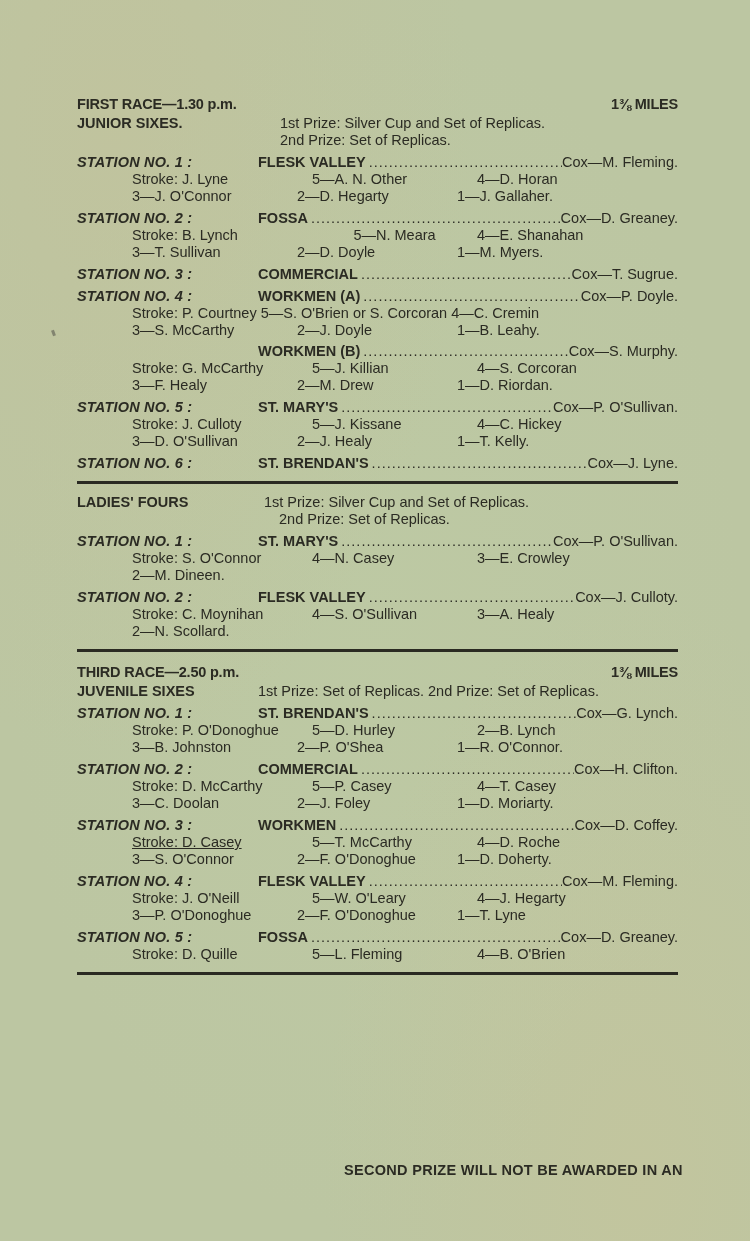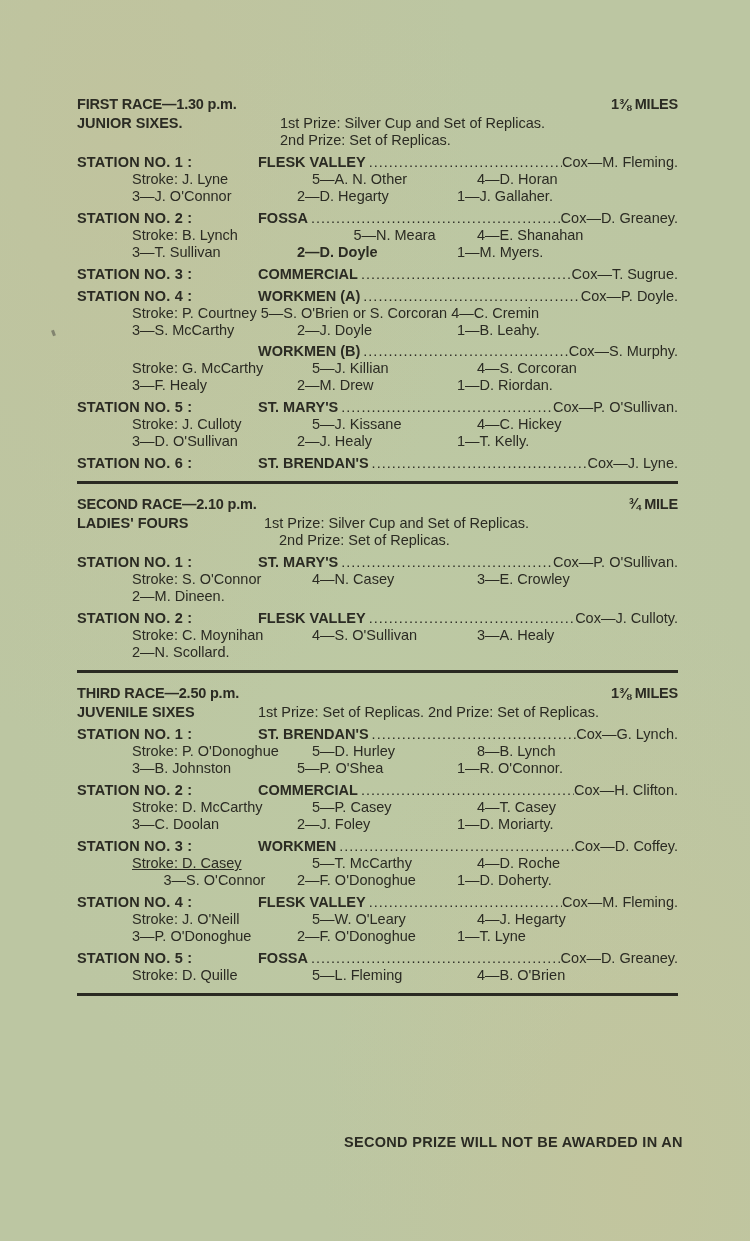--- a/index.html
+++ b/index.html
@@ -16,29 +16,29 @@
   }
   .page { position:absolute; left:77px; top:86px; width:601px;margin-top:8px; }
   .race { position:relative; }
   .race-head { display:flex; justify-content:space-between; font-weight:bold; font-size:14.5px; height:20px; line-height:20px; letter-spacing:-0.2px; }
   .race-sub { display:flex; font-size:14.5px; line-height:17px; margin-top:1px;gap:11px; }
   .race-sub .cls { font-weight:bold; white-space:nowrap; }
   .race-sub .prizes { white-space:nowrap; }
   .prize2 { display:block; }
   .station { margin-top:5px; }
   .st-line { display:flex; font-size:14.5px; line-height:17px; white-space:nowrap; }
-  .st-no { font-weight:bold; width:181px; flex:none; letter-spacing:0.2px; }
+  .st-no { font-weight:bold; width:181px; flex:none; letter-spacing:0.2px;font-style:italic; }
   .st-team { font-weight:bold; flex:none; }
   .st-dots { flex:1; overflow:hidden; padding:0 3px; letter-spacing:1px; }
   .st-cox { flex:none; }
   .crew { padding-left:55px; font-size:14.5px; line-height:17px; }
   .crew-row { display:flex; white-space:nowrap; }
   .crew-row span { display:inline-block; }
   .rule { height:0; border-top:3px solid #2a2a22; margin:9px 0 10px 0; }
-  .footer-note { position:absolute; left:344px; top:1134px; font-weight:bold; font-size:14.5px; white-space:nowrap; letter-spacing:0.3px; }
+  .footer-note { position:absolute; left:344px; top:1162px; font-weight:bold; font-size:14.5px; white-space:nowrap; letter-spacing:0.3px; }
   .tick { position:absolute; left:52px; top:330px; width:3px; height:6px; background:#5a5a50; transform:rotate(-20deg); opacity:.6;}
 </style>
 </head>
 <body>
 
 <div class="tick"></div>
 
 <div class="page" id="page">
     <div class="race">
       <div class="race-head">
@@ -77,21 +77,21 @@
           <span class="st-cox">Cox—D.  Greaney.</span>
         </div>
         <div class="crew">
           <div class="crew-row">
             <span style="width: 180px;">Stroke: B. Lynch</span>
             <span style="width: 165px; text-align: center;">5—N. Meara</span>
             <span>4—E. Shanahan</span>
           </div>
           <div class="crew-row">
             <span style="width: 165px;">3—T. Sullivan</span>
-            <span style="width: 160px; font-weight: bold;">2—D. Doyle</span>
+            <span style="width: 160px;">2—D. Doyle</span>
             <span>1—M. Myers.</span>
           </div>
         </div>
       </div>
       <div class="station">
         <div class="st-line">
           <span class="st-no">STATION NO. 3 :</span>
           <span class="st-team">COMMERCIAL</span>
           <span class="st-dots">................................................................................</span>
           <span class="st-cox">Cox—T. Sugrue.</span>
@@ -161,24 +161,20 @@
         <div class="st-line">
           <span class="st-no">STATION NO. 6 :</span>
           <span class="st-team">ST. BRENDAN'S</span>
           <span class="st-dots">................................................................................</span>
           <span class="st-cox">Cox—J. Lyne.</span>
         </div>
       </div>
       <div class="rule"></div>
     </div>
     <div class="race">
-      <div class="race-head">
-        <span>SECOND RACE—2.10 p.m.</span>
-        <span>¾ MILE</span>
-      </div>
       <div class="race-sub">
         <span class="cls" style="width: 176px;">LADIES'  FOURS</span>
         <span class="prizes"><span class="prize1">1st Prize: Silver Cup and Set of Replicas.</span><span class="prize2" style="padding-left: 15px;">2nd Prize:  Set of Replicas.</span></span>
       </div>
       <div class="station">
         <div class="st-line">
           <span class="st-no">STATION  NO. 1 :</span>
           <span class="st-team">ST. MARY'S</span>
           <span class="st-dots">................................................................................</span>
           <span class="st-cox">Cox—P. O'Sullivan.</span>
@@ -227,25 +223,25 @@
         <div class="st-line">
           <span class="st-no">STATION  NO. 1 :</span>
           <span class="st-team">ST.  BRENDAN'S</span>
           <span class="st-dots">................................................................................</span>
           <span class="st-cox">Cox—G.  Lynch.</span>
         </div>
         <div class="crew">
           <div class="crew-row">
             <span style="width: 180px;">Stroke: P. O'Donoghue</span>
             <span style="width: 165px;">5—D. Hurley</span>
-            <span>8—B. Lynch</span>
+            <span>2—B. Lynch</span>
           </div>
           <div class="crew-row">
             <span style="width: 165px;">3—B. Johnston</span>
-            <span style="width: 160px;">5—P. O'Shea</span>
+            <span style="width: 160px;">2—P. O'Shea</span>
             <span>1—R. O'Connor.</span>
           </div>
         </div>
       </div>
       <div class="station">
         <div class="st-line">
           <span class="st-no">STATION  NO. 2 :</span>
           <span class="st-team">COMMERCIAL</span>
           <span class="st-dots">................................................................................</span>
           <span class="st-cox">Cox—H.  Clifton.</span>
@@ -270,21 +266,21 @@
           <span class="st-dots">................................................................................</span>
           <span class="st-cox">Cox—D. Coffey.</span>
         </div>
         <div class="crew">
           <div class="crew-row">
             <span style="width: 180px; text-decoration: underline;">Stroke: D. Casey</span>
             <span style="width: 165px;">5—T. McCarthy</span>
             <span>4—D. Roche</span>
           </div>
           <div class="crew-row">
-            <span style="width: 165px; text-align: center;">3—S. O'Connor</span>
+            <span style="width: 165px;">3—S. O'Connor</span>
             <span style="width: 160px;">2—F. O'Donoghue</span>
             <span>1—D. Doherty.</span>
           </div>
         </div>
       </div>
       <div class="station">
         <div class="st-line">
           <span class="st-no">STATION  NO. 4 :</span>
           <span class="st-team">FLESK VALLEY</span>
           <span class="st-dots">................................................................................</span>

